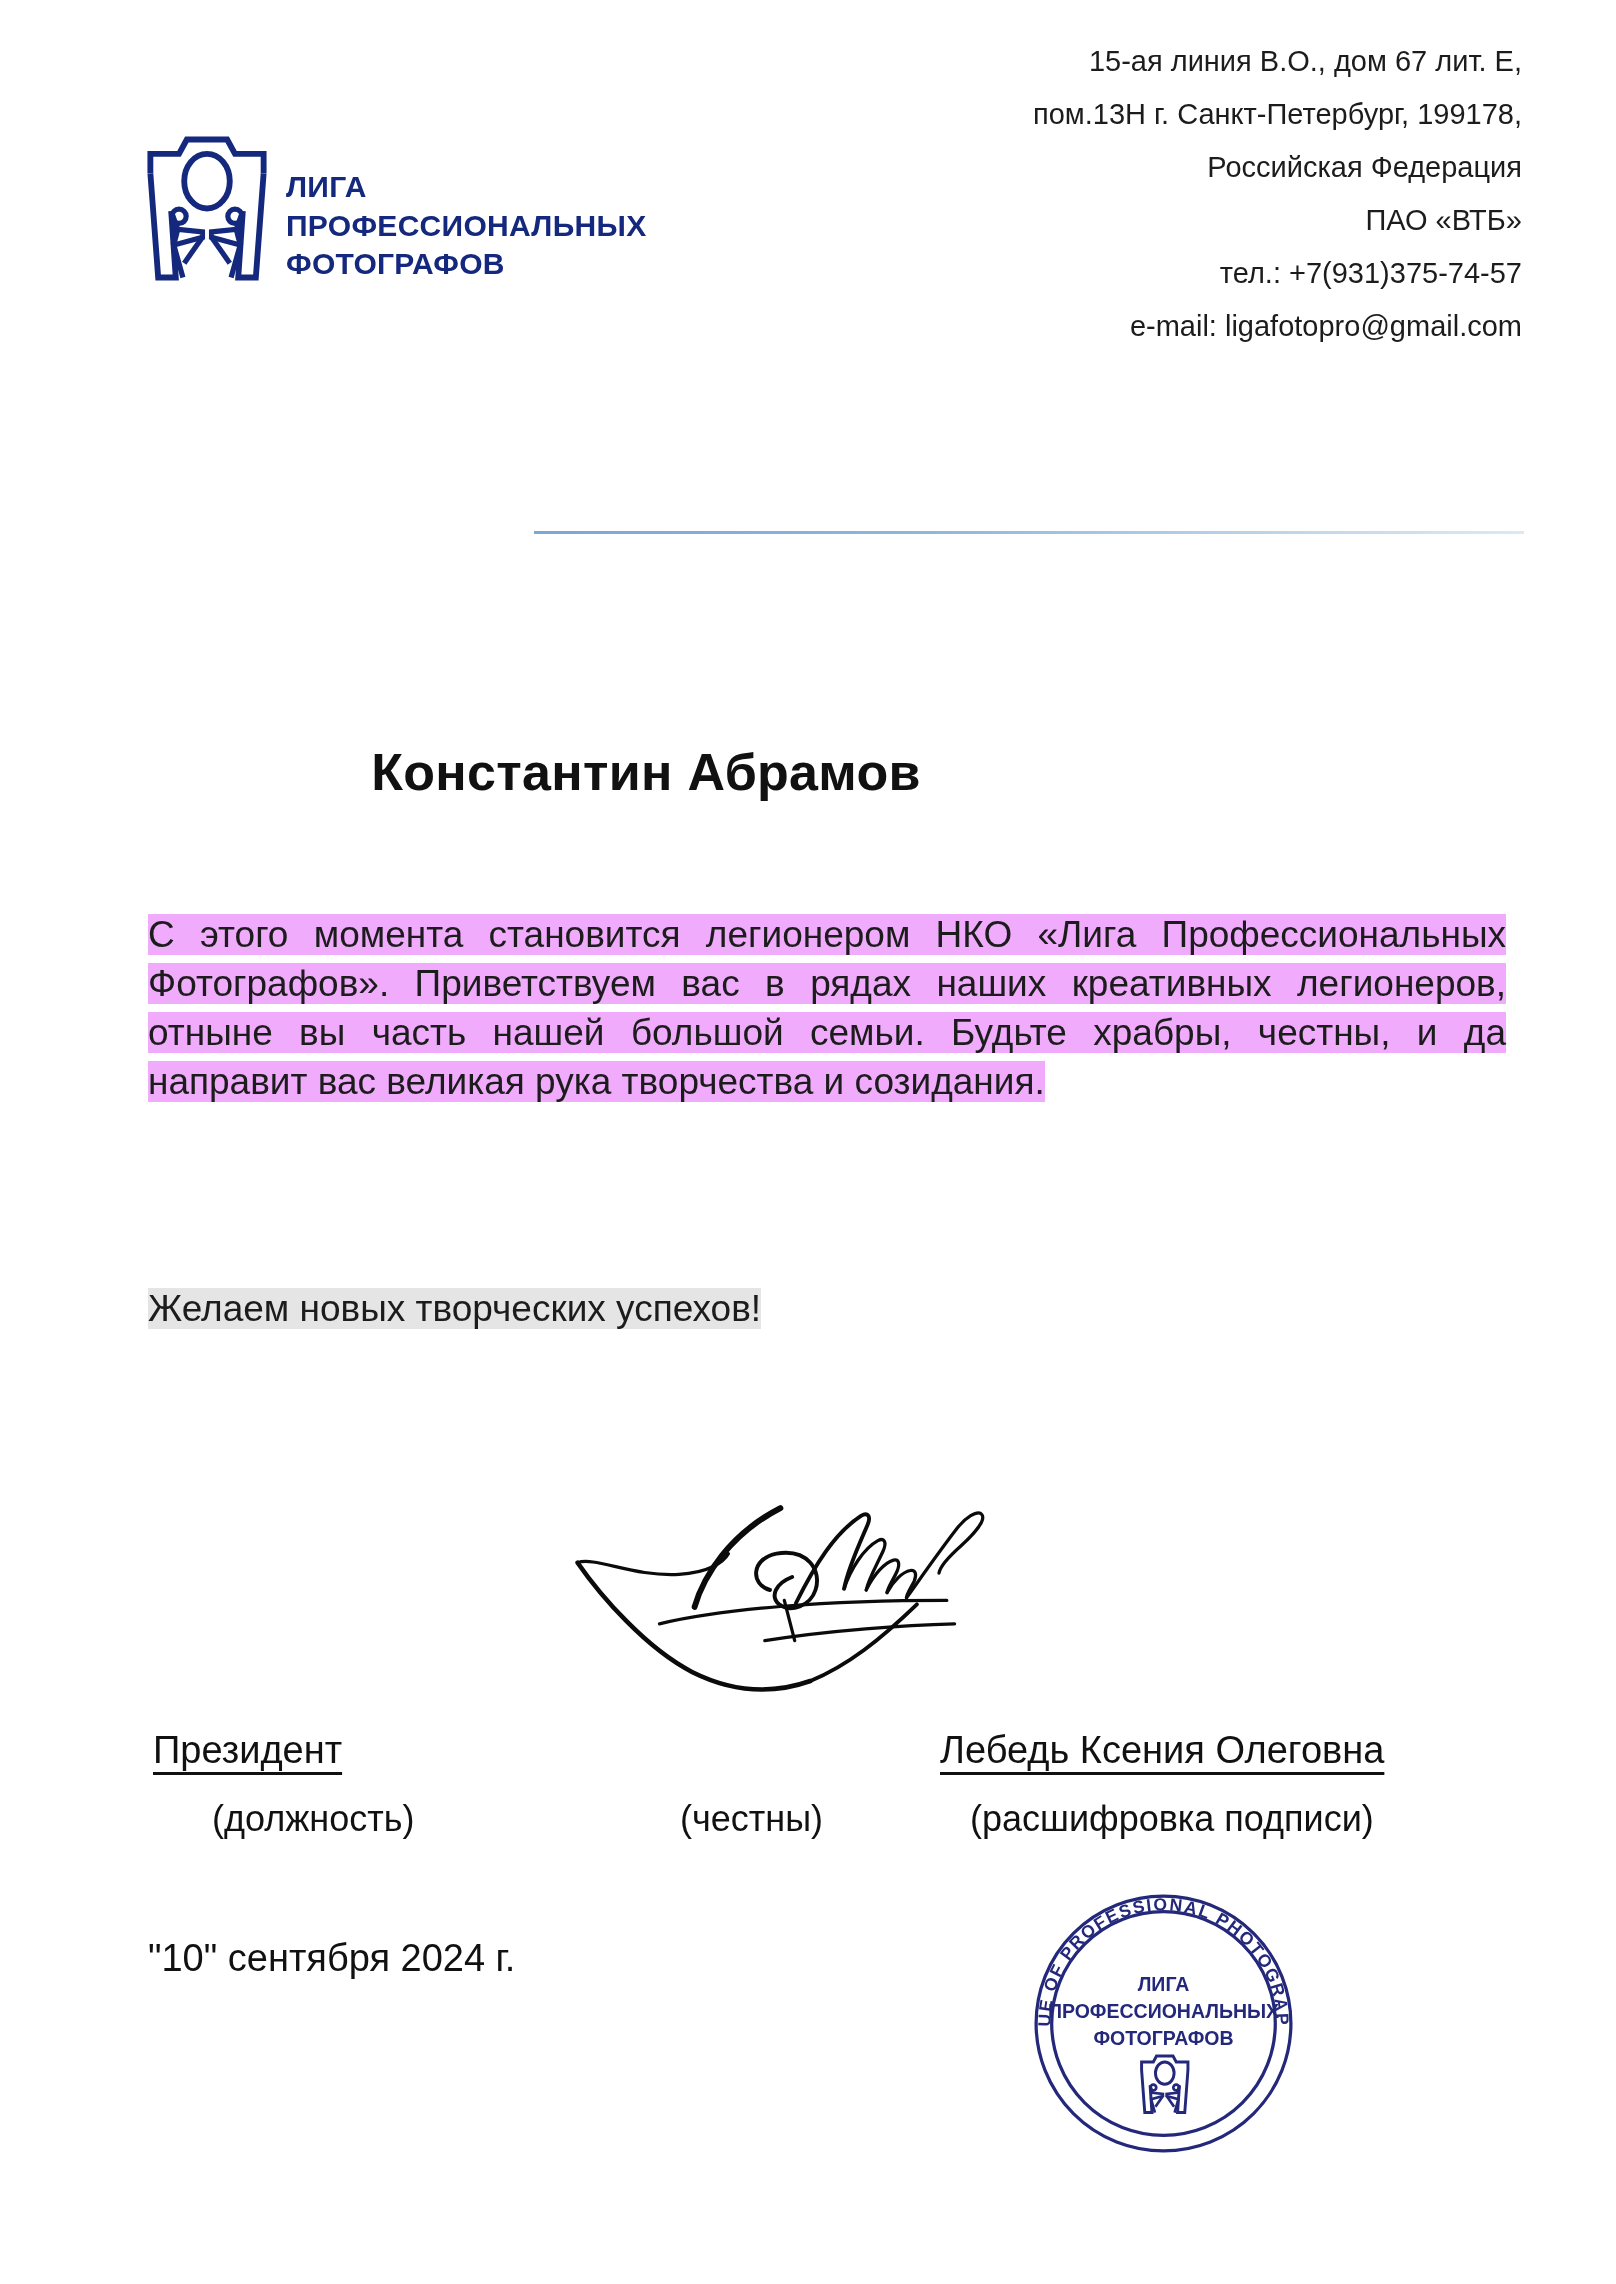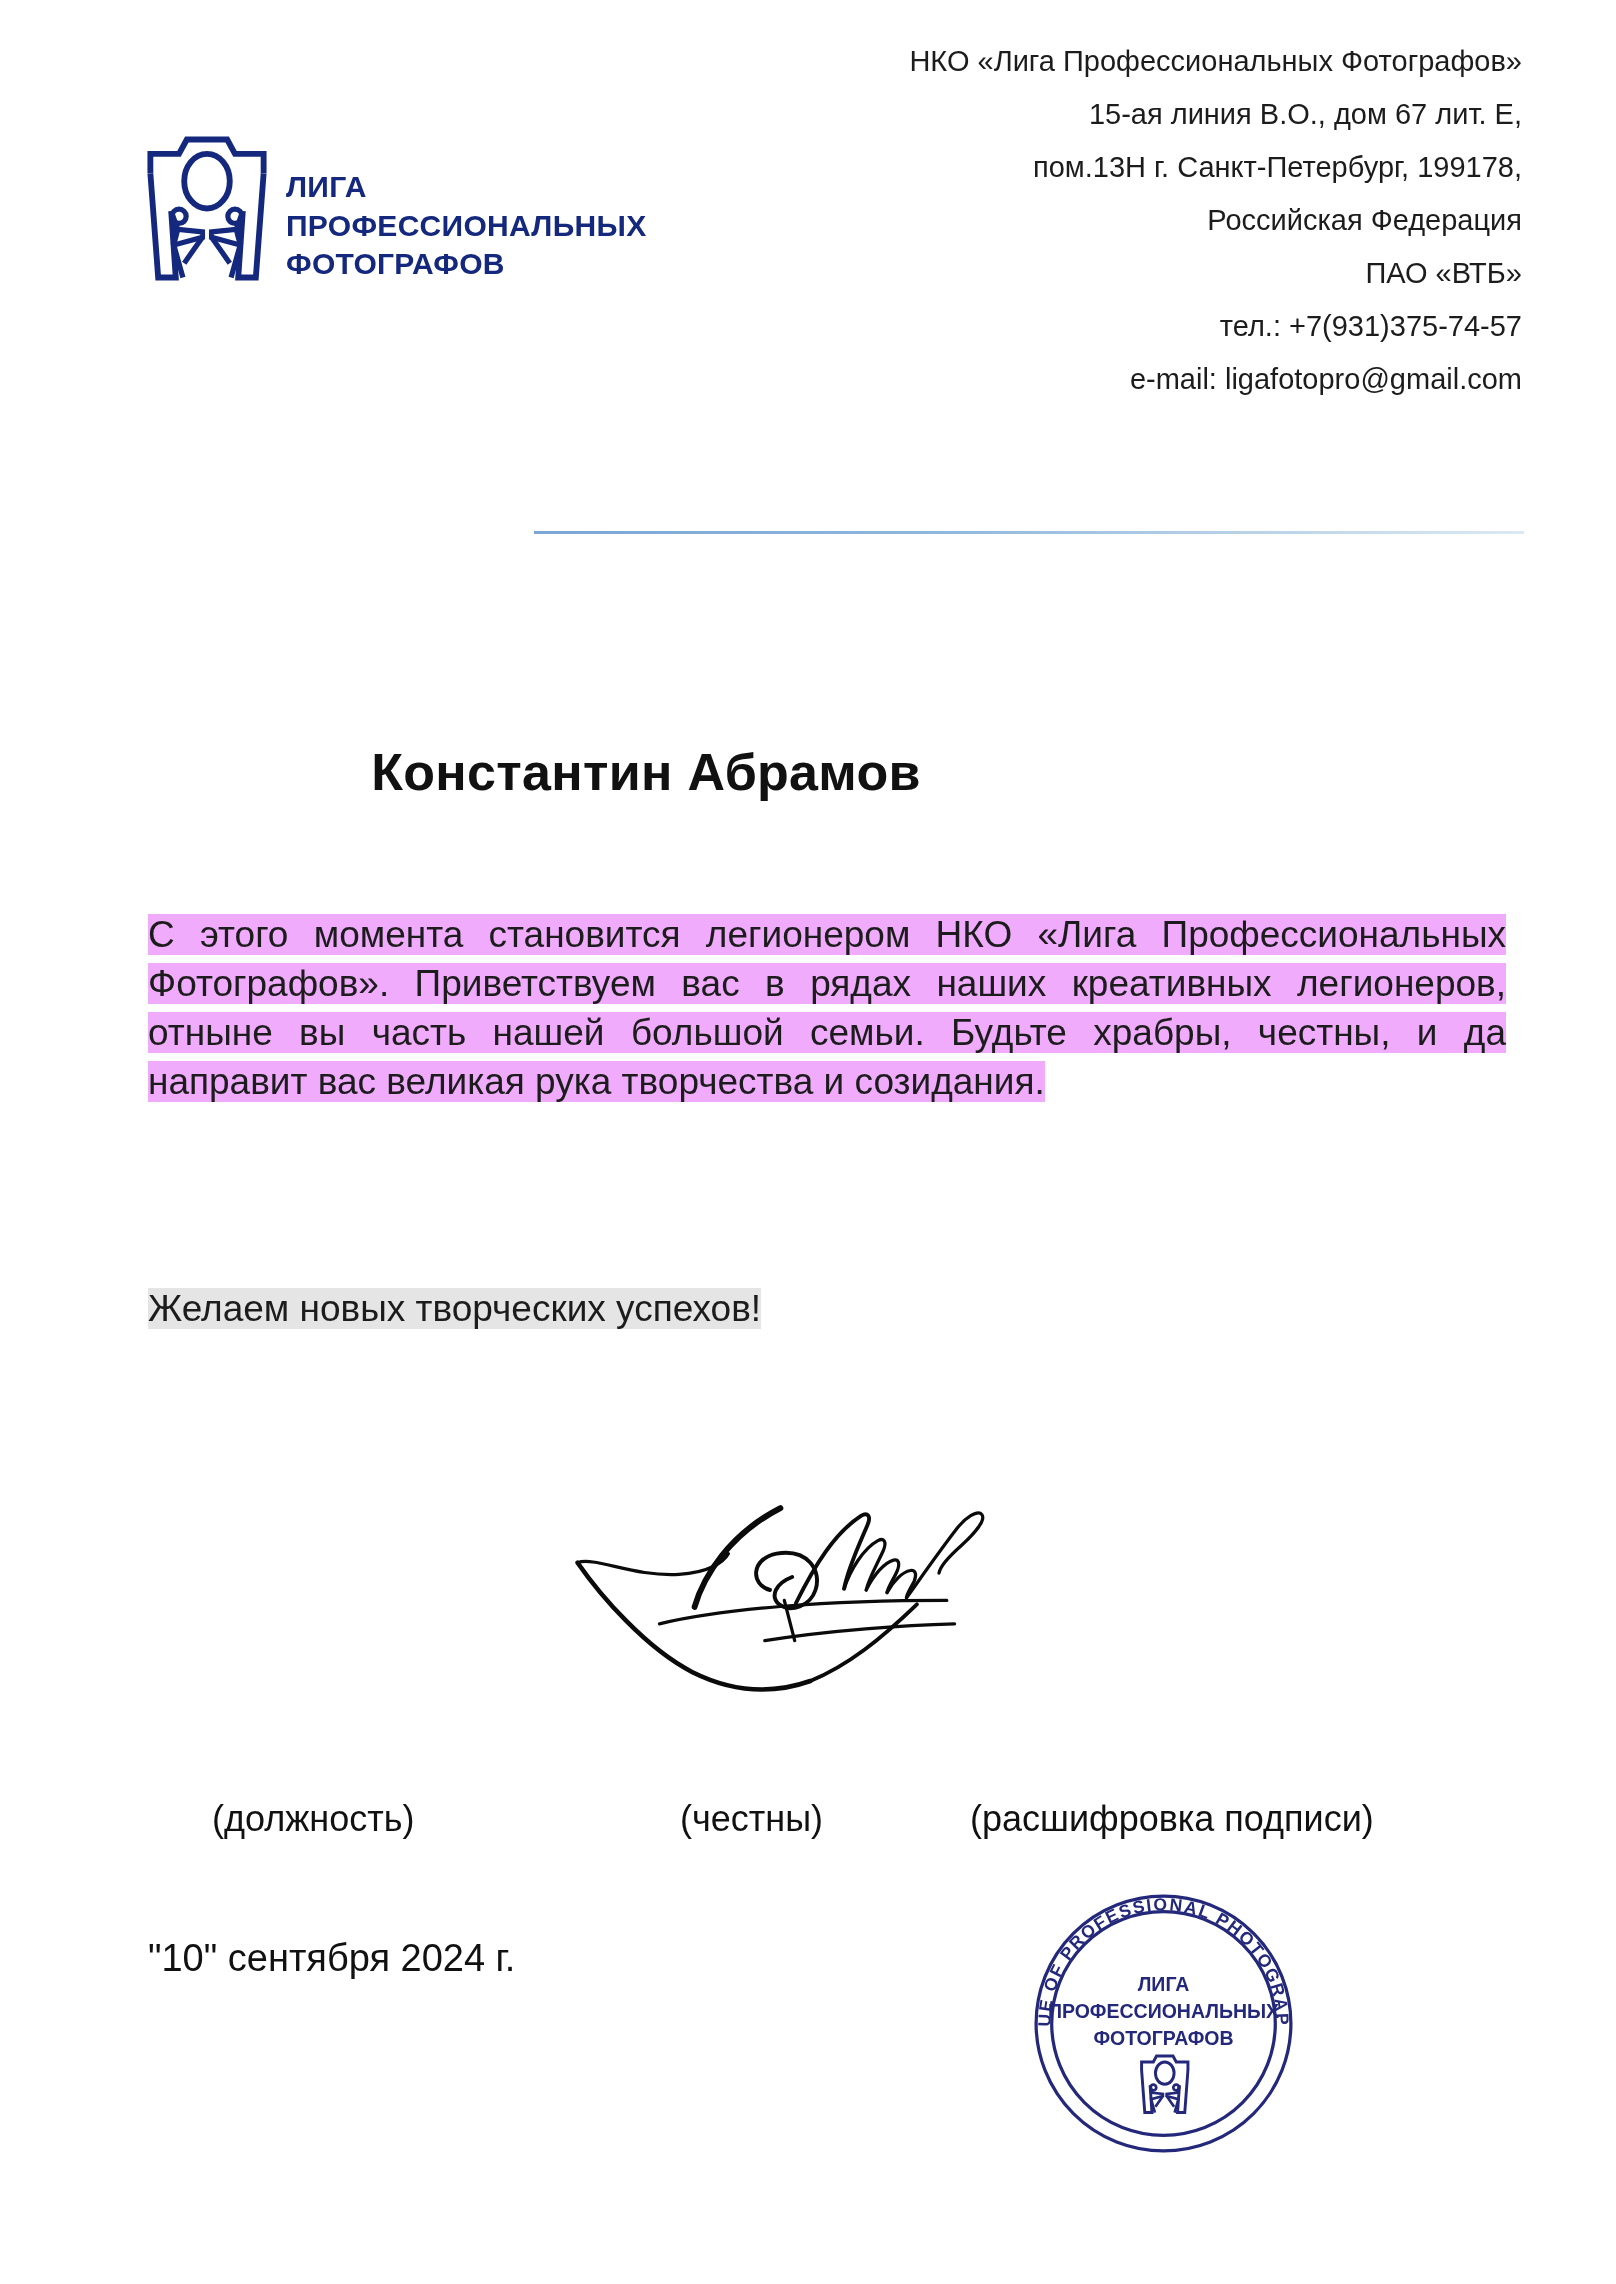--- a/index.html
+++ b/index.html
@@ -227,21 +227,20 @@
         </g>
       </svg>
       <div class="logo-text">
         <div class="l1">ЛИГА</div>
         <div class="l2">ПРОФЕССИОНАЛЬНЫХ</div>
         <div class="l3">ФОТОГРАФОВ</div>
       </div>
     </div>
 
     <div class="org-info">
-      <div>НКО «Лига Профессиональных Фотографов»</div>
       <div>15-ая линия В.О., дом 67 лит. Е,</div>
       <div>пом.13Н г. Санкт-Петербург, 199178,</div>
       <div>Российская Федерация</div>
       <div>ПАО «ВТБ»</div>
       <div>тел.: +7(931)375-74-57</div>
       <div>e-mail: ligafotopro@gmail.com</div>
     </div>
 
     <div class="divider"></div>
   </div>
@@ -269,20 +268,24 @@
       <path d="M510,164 C520,146 534,132 546,130 C554,129 556,136 552,146 C546,158 540,166 540,172" stroke-width="5"></path>
 
       <path d="M540,172 C556,150 582,112 614,70 C630,48 650,36 656,44 C662,52 646,72 624,92 C606,108 592,122 590,134" stroke-width="5"></path>
 
       <path d="M160,212 C260,188 420,176 602,176" stroke-width="5"></path>
       <path d="M322,238 C420,222 540,214 614,212" stroke-width="5"></path>
       <path d="M352,176 L368,238" stroke-width="5"></path>
     </g>
   </svg>
 
+  <div class="sig-row">
+    <span class="sig-pos"> Президент </span>
+    <span class="sig-name">Лебедь Ксения Олеговна</span>
+  </div>
 
   <div class="sig-labels">
     <span class="lbl-pos">(должность)</span>
     <span class="lbl-sign">(честны)</span>
     <span class="lbl-decode">(расшифровка подписи)</span>
   </div>
 
   <div class="doc-date">"10" сентября 2024 г.</div>
 
   <svg class="stamp" viewBox="0 0 420 420">

